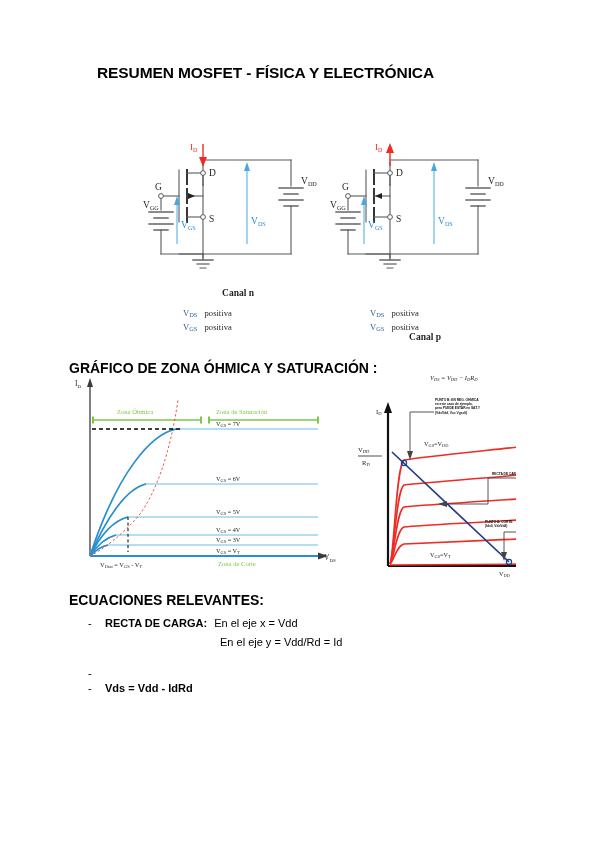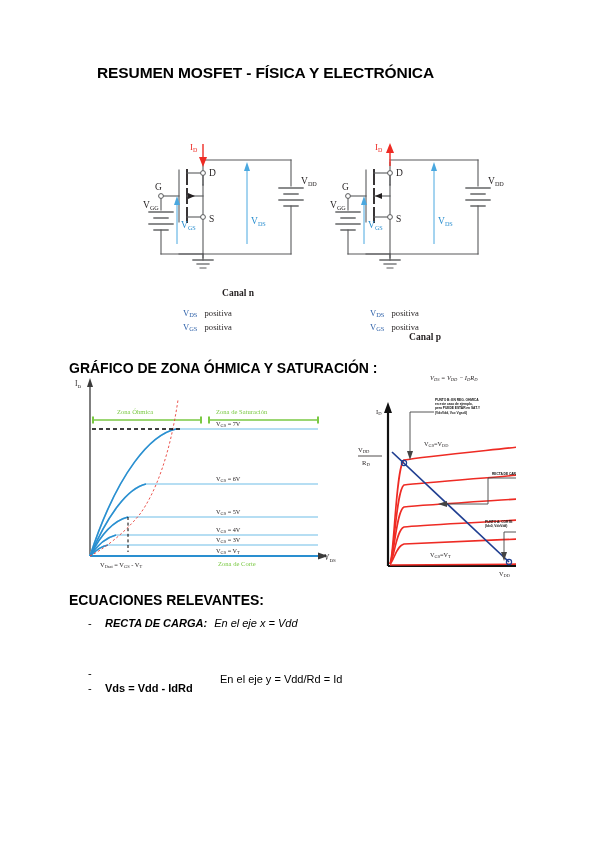--- a/index.html
+++ b/index.html
@@ -401,24 +401,24 @@
     </div>
     <div class="tiny-ann" style="left:133px; top:152px; width:52px;">
       <div>PUNTO A: CORTE</div>
       <div>(Id=0, Vd=Vdd)</div>
     </div>
   </div>
 
   <div class="section-head" id="sec-ecuaciones">ECUACIONES RELEVANTES:</div>
 
   <div class="eq-dash" style="top:617px;">-</div>
-  <div class="eq-row" style="left:105px; top:617px;font-style:italic;">
+  <div class="eq-row" style="left:105px; top:617px;">
     <span class="eq-bold">RECTA DE CARGA:</span>
     <span style="margin-left:4px">En el eje x = Vdd</span>
   </div>
-  <div class="eq-row" style="left:220px; top:636px;margin-top:37px;">En el eje y = Vdd/Rd = Id</div>
+  <div class="eq-row" style="left:220px; top:636px;">En el eje y = Vdd/Rd = Id</div>
 
   <div class="eq-dash" style="top:667px;">-</div>
 
   <div class="eq-dash" style="top:682px;">-</div>
   <div class="eq-row eq-bold" style="left:105px; top:682px;">Vds = Vdd - IdRd</div>
 
 </div>
 
 </body></html>

